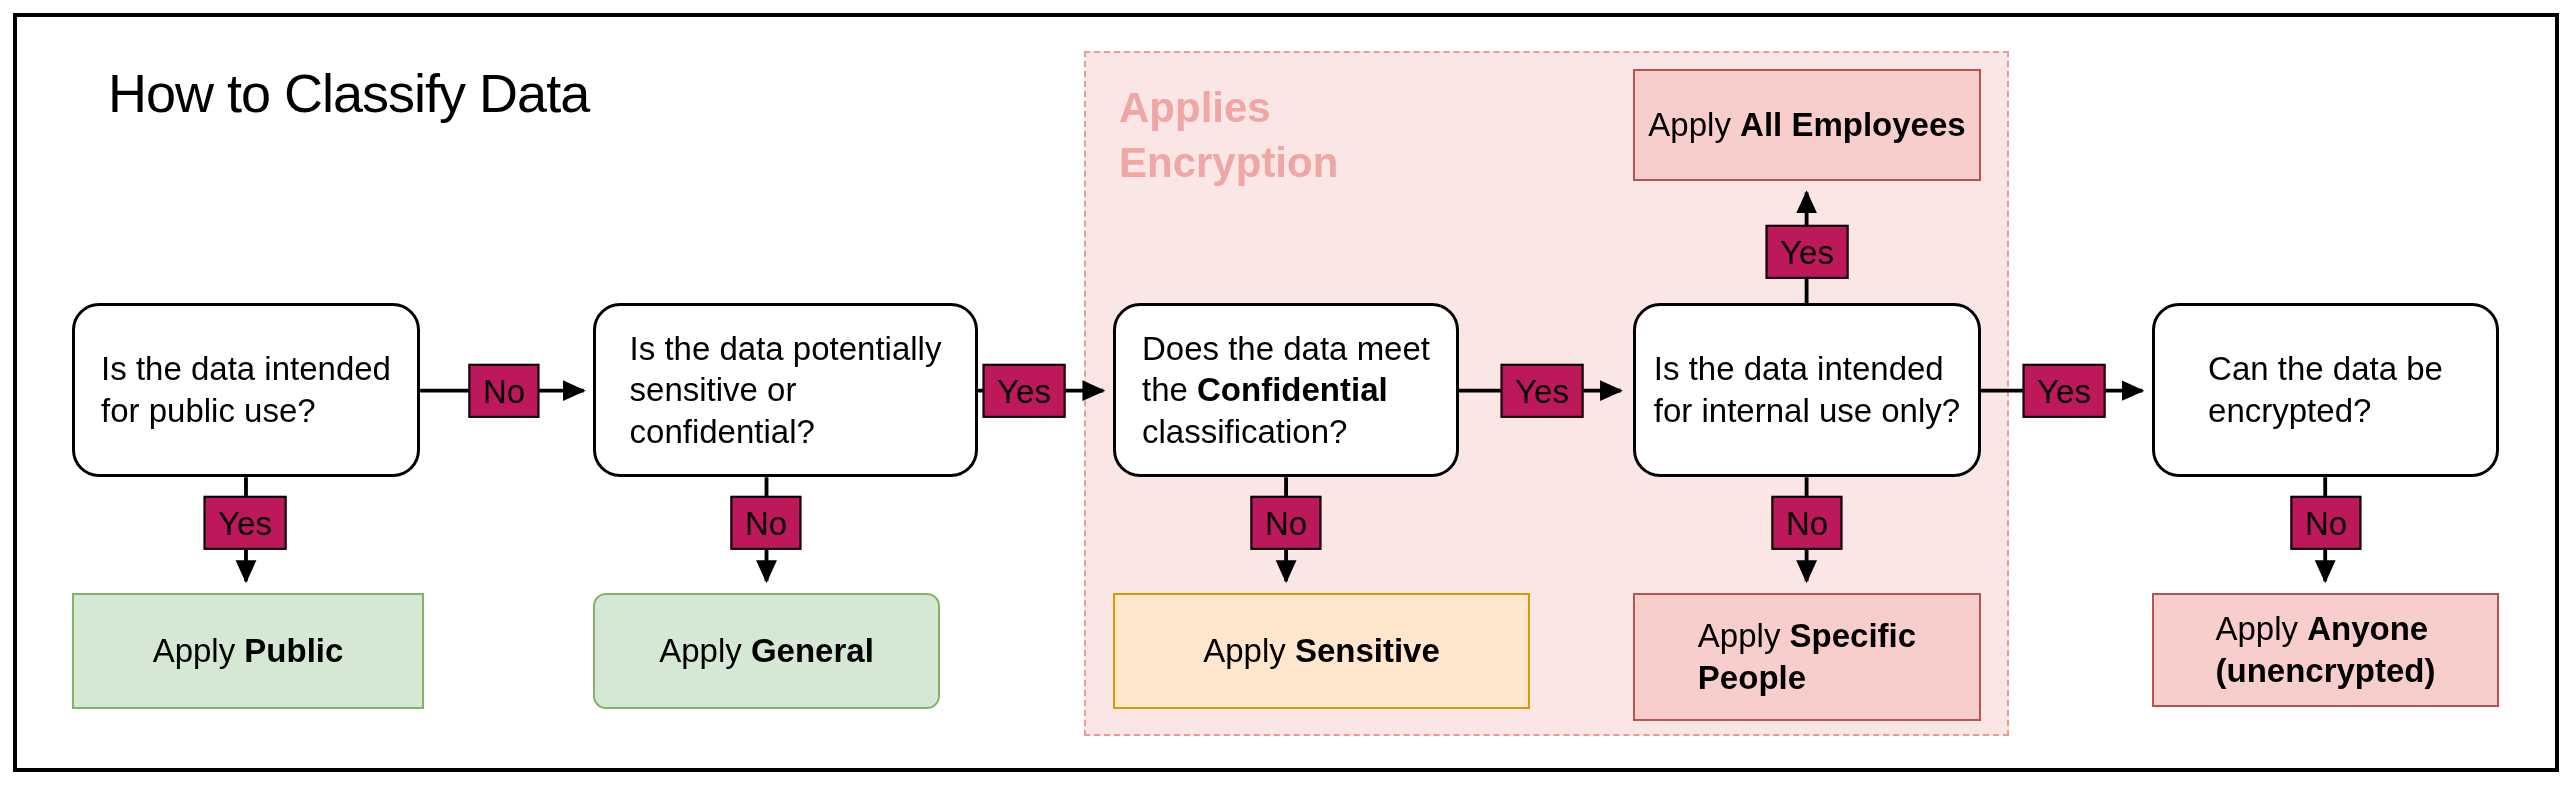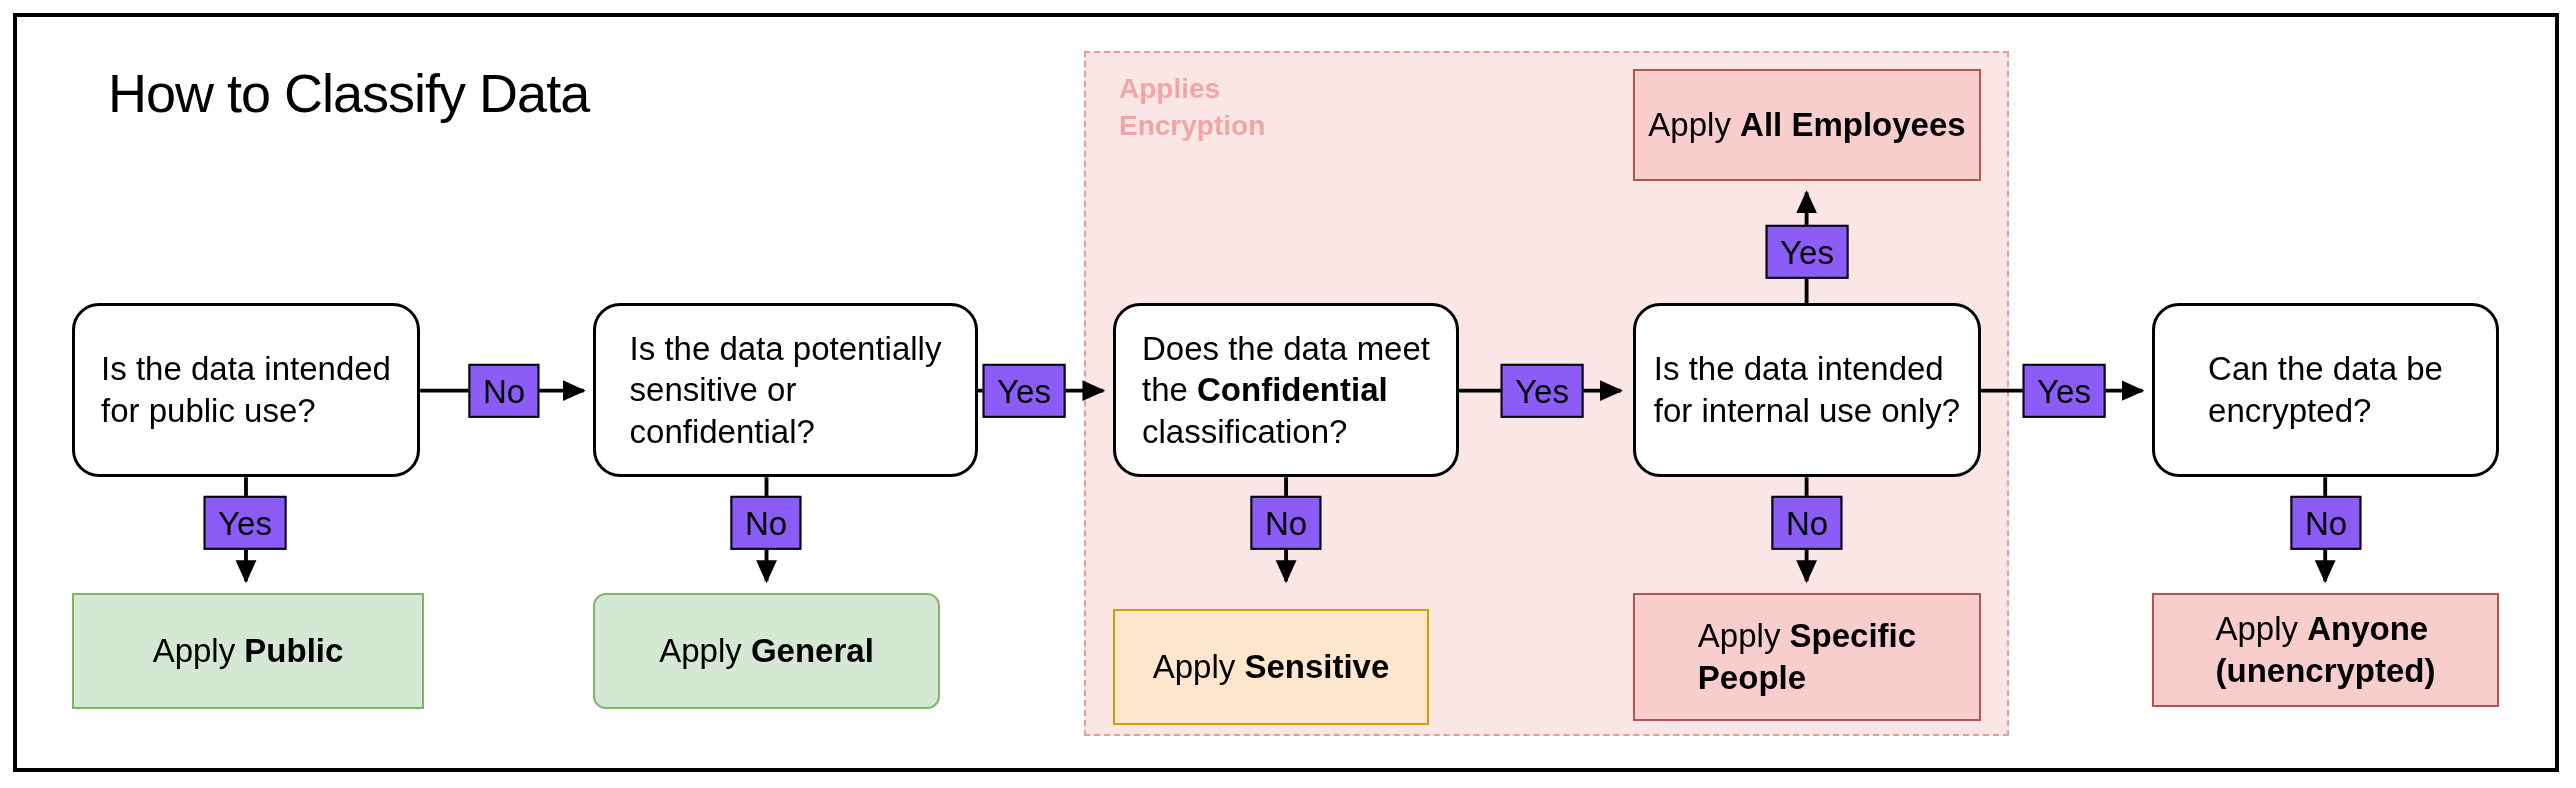--- a/index.html
+++ b/index.html
@@ -13,39 +13,39 @@
   }
   .title{
     position:absolute;left:108px;top:62px;font-size:54px;font-weight:normal;
     letter-spacing:-1px;white-space:nowrap;
   }
   .region{
     position:absolute;left:1084px;top:51px;width:925px;height:685px;
     background:#fae6e4;border:2.9px dashed #e89c9a;box-sizing:border-box;
   }
   .region-label{
-    position:absolute;left:33px;top:18px;font-size:28px;font-weight:bold;
+    position:absolute;left:33px;top:27px;font-size:42px;font-weight:bold;
     color:#f0a6a4;line-height:1.32;white-space:pre-line;
   }
   .edges{position:absolute;left:0;top:0;z-index:2;}
   .node{
     position:absolute;display:flex;align-items:center;justify-content:center;
     box-sizing:border-box;z-index:3;
     font-size:33px;line-height:1.26;white-space:pre-line;
   }
   .decision{
     background:#ffffff;border:3.9px solid #000;border-radius:27px;padding:0 5.8px;
   }
   .result{border:2.9px solid;padding:0 3.9px;}
   .green{background:#d5e8d4;border-color:#82b366;}
   .orange{background:#ffe6cc;border-color:#d79b00;}
   .red{background:#f8cecc;border-color:#b85450;}
   .elabel{
     position:absolute;transform:translate(-50%,-50%);z-index:4;
-    background:#8b5cf6;border:2.9px solid #000;box-sizing:border-box;
+    background:#be185d;border:2.9px solid #000;box-sizing:border-box;
     font-size:33px;line-height:1;padding:8.7px 12.5px;text-align:center;
   }
 </style>
 </head>
 <body>
 
 <div class="stage">
 
   <div class="frame"></div>
 
@@ -104,21 +104,21 @@
   </div>
 
   <div class="node result green" style="left:72px;top:593px;width:352px;height:116px;">
     <span><span>Apply </span><b>Public</b></span>
   </div>
 
   <div class="node result green" style="left:593px;top:593px;width:347px;height:116px;border-radius:13px;">
     <span><span>Apply </span><b>General</b></span>
   </div>
 
-  <div class="node result orange" style="left:1113px;top:593px;width:316px;height:116px;margin-top:16px;">
+  <div class="node result orange" style="left:1113px;top:593px;width:417px;height:116px;">
     <span><span>Apply </span><b>Sensitive</b></span>
   </div>
 
   <div class="node result red" style="left:1633px;top:593px;width:348px;height:128px;">
     <span><span>Apply </span><b>Specific
 People</b></span>
   </div>
 
   <div class="node result red" style="left:2152px;top:593px;width:347px;height:114px;">
     <span><span>Apply </span><b>Anyone

